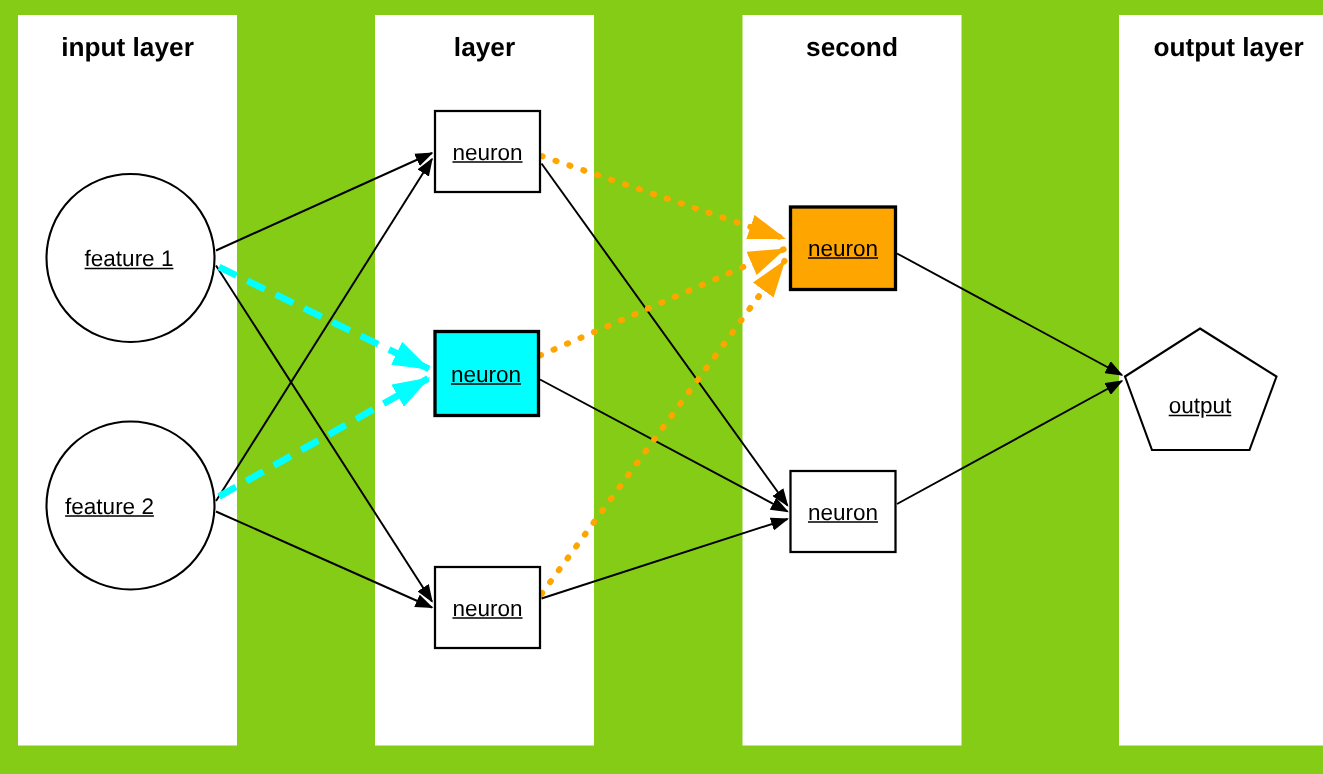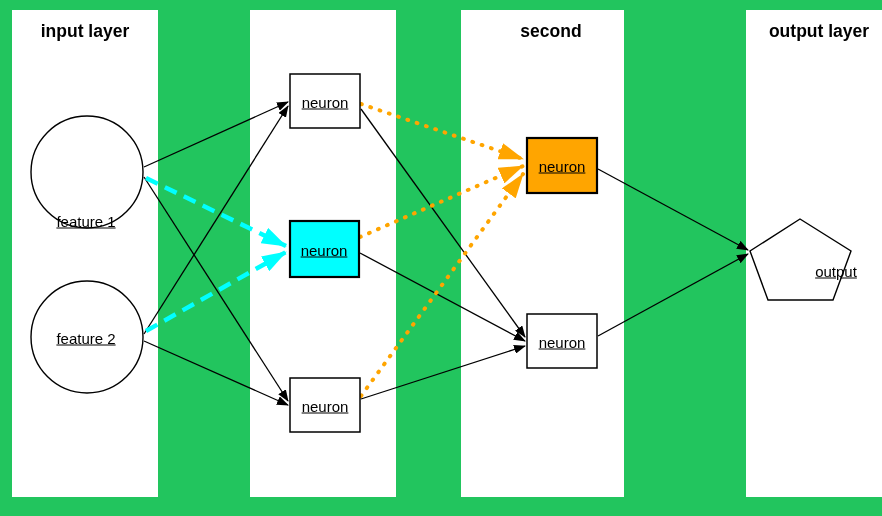--- a/index.html
+++ b/index.html
@@ -1,17 +1,17 @@
 <!DOCTYPE html>
 <html><head>
 <meta charset="utf-8">
 <style>
   html,body{margin:0;padding:0;background:#000;}
   #canvas{
-    position:relative;width:882px;height:516px;background:#22c55e;overflow:hidden;
+    position:relative;width:882px;height:516px;background:#84cc16;overflow:hidden;
     font-family:"Liberation Sans", sans-serif;
   }
   .panel{
     position:absolute;top:10px;height:487px;width:146px;background:#fff;
   }
   .panel-title{
     margin-top:11px;text-align:center;font-weight:bold;font-size:17.5px;
     line-height:21px;color:#000;
   }
   #svg-layer{position:absolute;left:0;top:0;z-index:2;}
@@ -26,23 +26,24 @@
 <div id="canvas">
 
   <div class="panel" style="left:12px;">
     <div class="panel-title">
       <div>input layer</div>
       <div></div>
     </div>
   </div>
   <div class="panel" style="left:250px;">
     <div class="panel-title">
+      <div>layer</div>
     </div>
   </div>
-  <div class="panel" style="left:461px;padding-left:17px;">
+  <div class="panel" style="left:495px;">
     <div class="panel-title">
       <div>second</div>
     </div>
   </div>
   <div class="panel" style="left:746px;">
     <div class="panel-title">
       <div>output layer</div>
       <div></div>
     </div>
   </div>
@@ -89,22 +90,22 @@
     <rect x="290" y="74" width="70" height="54" fill="#ffffff" stroke="#000" stroke-width="1.5"></rect>
     <rect x="290" y="221" width="69" height="56" fill="#00ffff" stroke="#000" stroke-width="2.2"></rect>
     <rect x="290" y="378" width="70" height="54" fill="#ffffff" stroke="#000" stroke-width="1.5"></rect>
 
     <rect x="527" y="138" width="70" height="55" fill="#ffa500" stroke="#000" stroke-width="2.2"></rect>
     <rect x="527" y="314" width="70" height="54" fill="#ffffff" stroke="#000" stroke-width="1.5"></rect>
 
     <path d="M800,219 L851,251 L833,300 L768,300 L750,251 Z" fill="#ffffff" stroke="#000" stroke-width="1.4"></path>
   </svg>
 
-  <div class="node-label" style="left:86px;top:173px;margin-top:48px;">feature 1</div>
-  <div class="node-label" style="left:86px;top:338px;text-align:center;">feature 2</div>
+  <div class="node-label" style="left:86px;top:173px;">feature 1</div>
+  <div class="node-label" style="left:73px;top:338px;text-align:center;">feature 2</div>
   <div class="node-label" style="left:325px;top:102px;">neuron</div>
   <div class="node-label" style="left:324px;top:250px;">neuron</div>
   <div class="node-label" style="left:325px;top:406px;">neuron</div>
   <div class="node-label" style="left:562px;top:166px;">neuron</div>
   <div class="node-label" style="left:562px;top:342px;">neuron</div>
-  <div class="node-label" style="left:836px;top:271px;">output</div>
+  <div class="node-label" style="left:800px;top:271px;">output</div>
 
 </div>
 
 </body></html>

